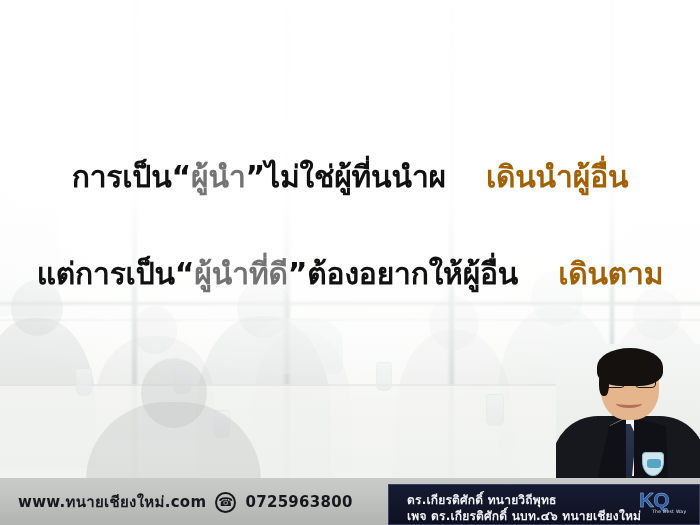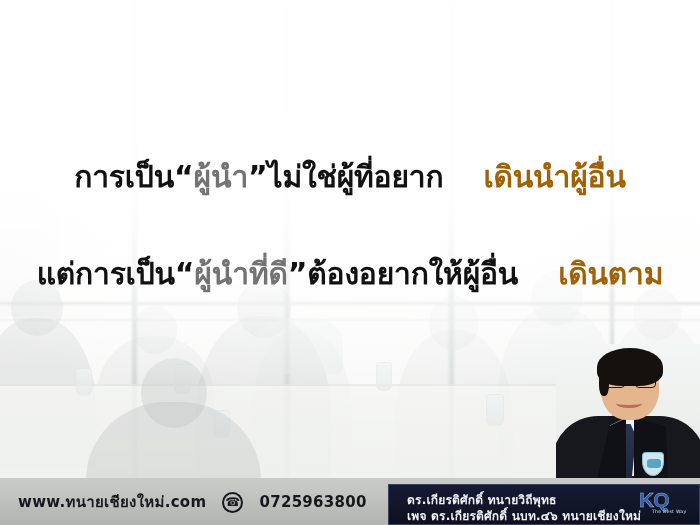--- a/index.html
+++ b/index.html
@@ -225,21 +225,21 @@
     background:#6d5a26; border-radius:50%;
   }
 
   
   .bar-left{
     position:absolute; left:0; top:478px; width:700px; height:47px;
     background:linear-gradient(to bottom,#c9cbc9 0%, #c4c6c4 30%, #b9bbb9 70%, #b2b4b2 100%);
   }
   .contact{
     position:absolute; left:18px; top:490px;
-    display:flex; align-items:center; gap:16px;
+    display:flex; align-items:center; gap:9px;
     font-size:15px; font-weight:700; color:#15181c;
     letter-spacing:.3px;
   }
   .phone-icon{
     display:inline-flex; align-items:center; justify-content:center;
     width:21px; height:21px; border:2px solid #15181c; border-radius:50%;
     font-size:12px; line-height:1; color:#15181c;
   }
 
   .bar-right{
@@ -320,21 +320,21 @@
       </div>
     <div class="fig figJ">
         <span class="head"></span>
       </div>
     <div class="fig figF"></div>
 
     <div class="bg-wash"></div>
   </div>
 
   <div class="quote line1">
-    <span class="seg c-black">การเป็น</span><span class="seg c-black">“</span><span class="seg c-red">ผู้นำ</span><span class="seg c-black">”</span><span class="seg c-black">ไม่ใช่ผู้ที่อยาก</span><span class="seg c-green">เดินนำผู้อื่น</span>
+    <span class="seg c-black">การเป็น</span><span class="seg c-black">“</span><span class="seg c-red">ผู้นำ</span><span class="seg c-black">”</span><span class="seg c-black">ไม่ใช่ผู้ที่นนำผ</span><span class="seg c-green">เดินนำผู้อื่น</span>
   </div>
 
   <div class="quote line2">
     <span class="seg c-black">แต่การเป็น</span><span class="seg c-black">“</span><span class="seg c-red">ผู้นำที่ดี</span><span class="seg c-black">”</span><span class="seg c-black">ต้องอยากให้ผู้อื่น</span><span class="seg c-green">เดินตาม</span>
   </div>
 
   <div class="portrait">
     <div class="p-bg"></div>
     <div class="p-neck"></div>
     <div class="p-suit"></div>

